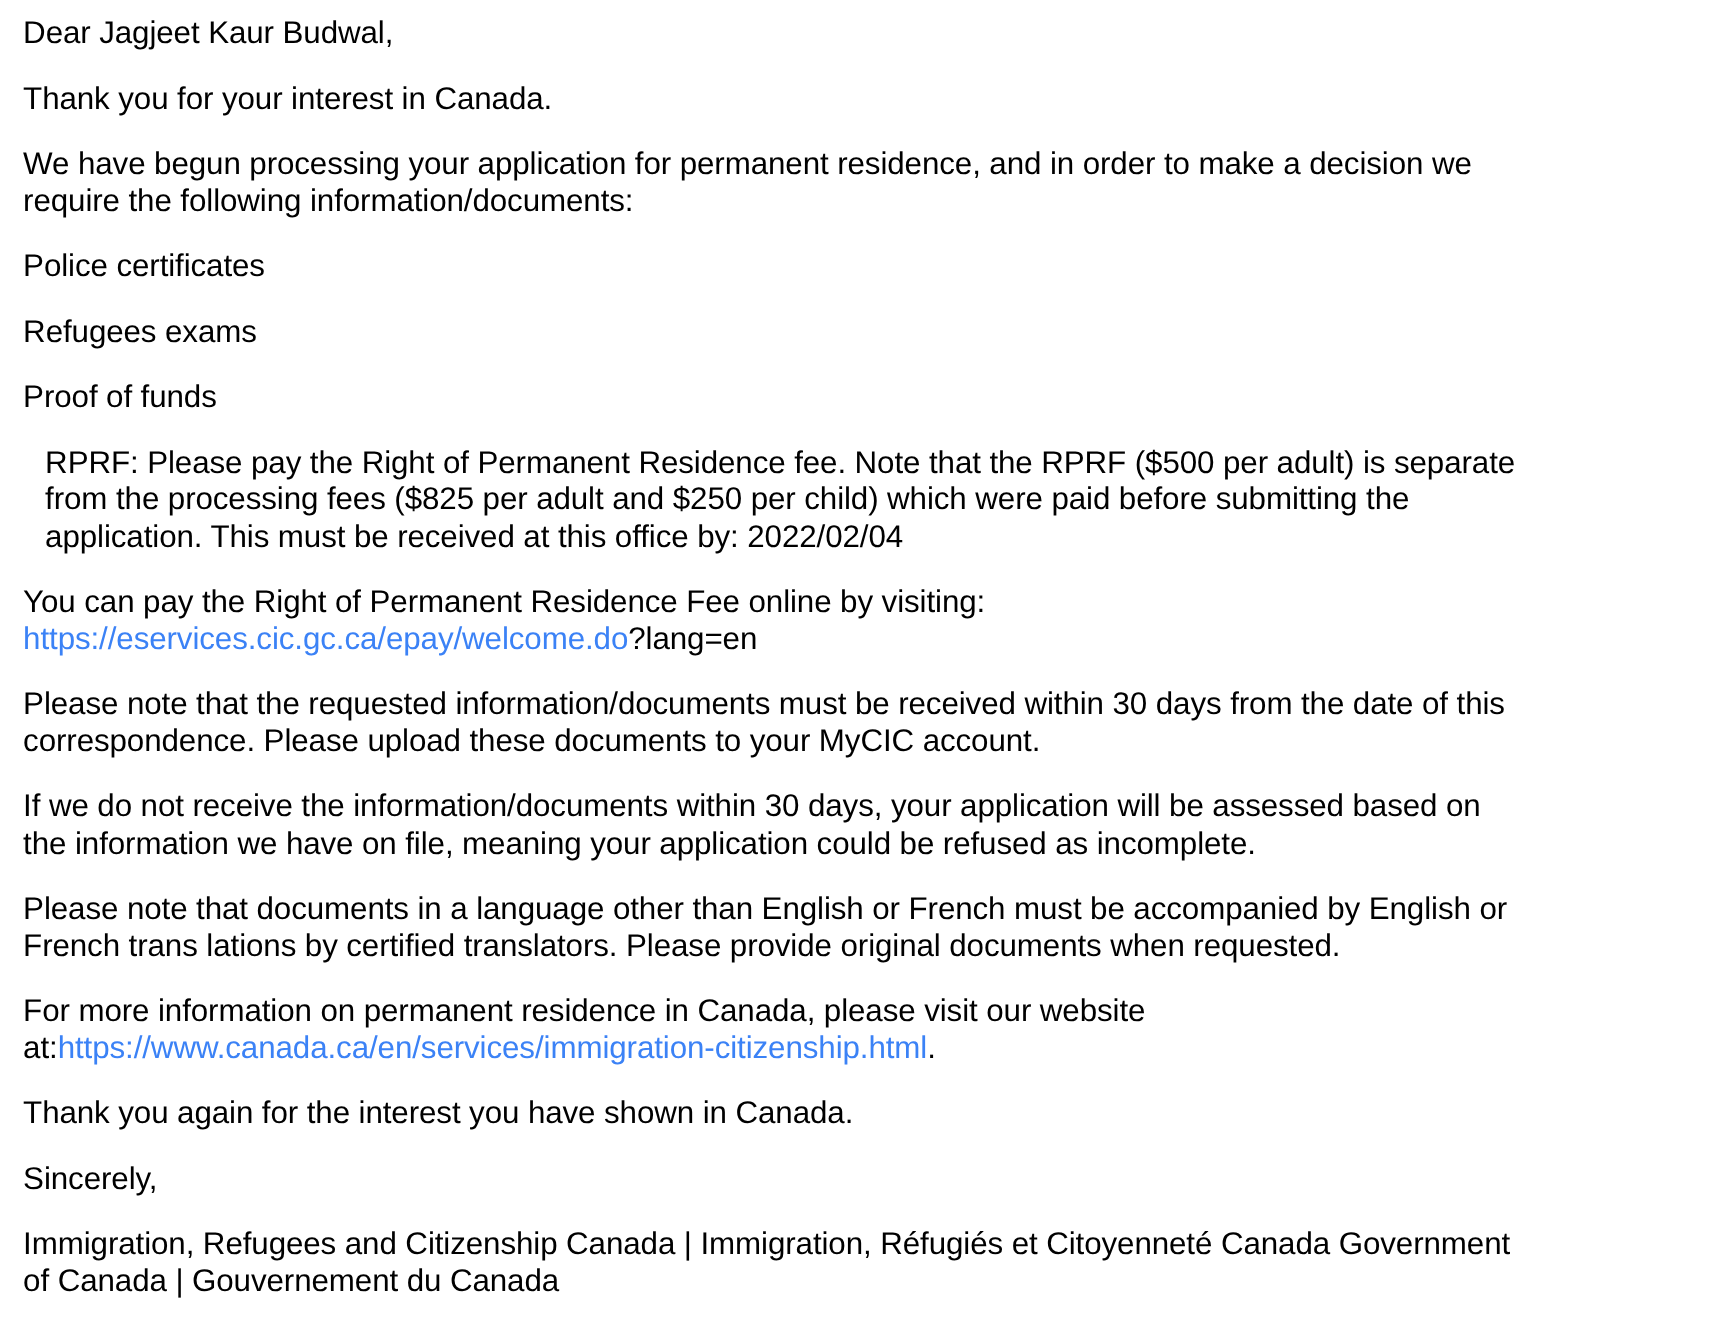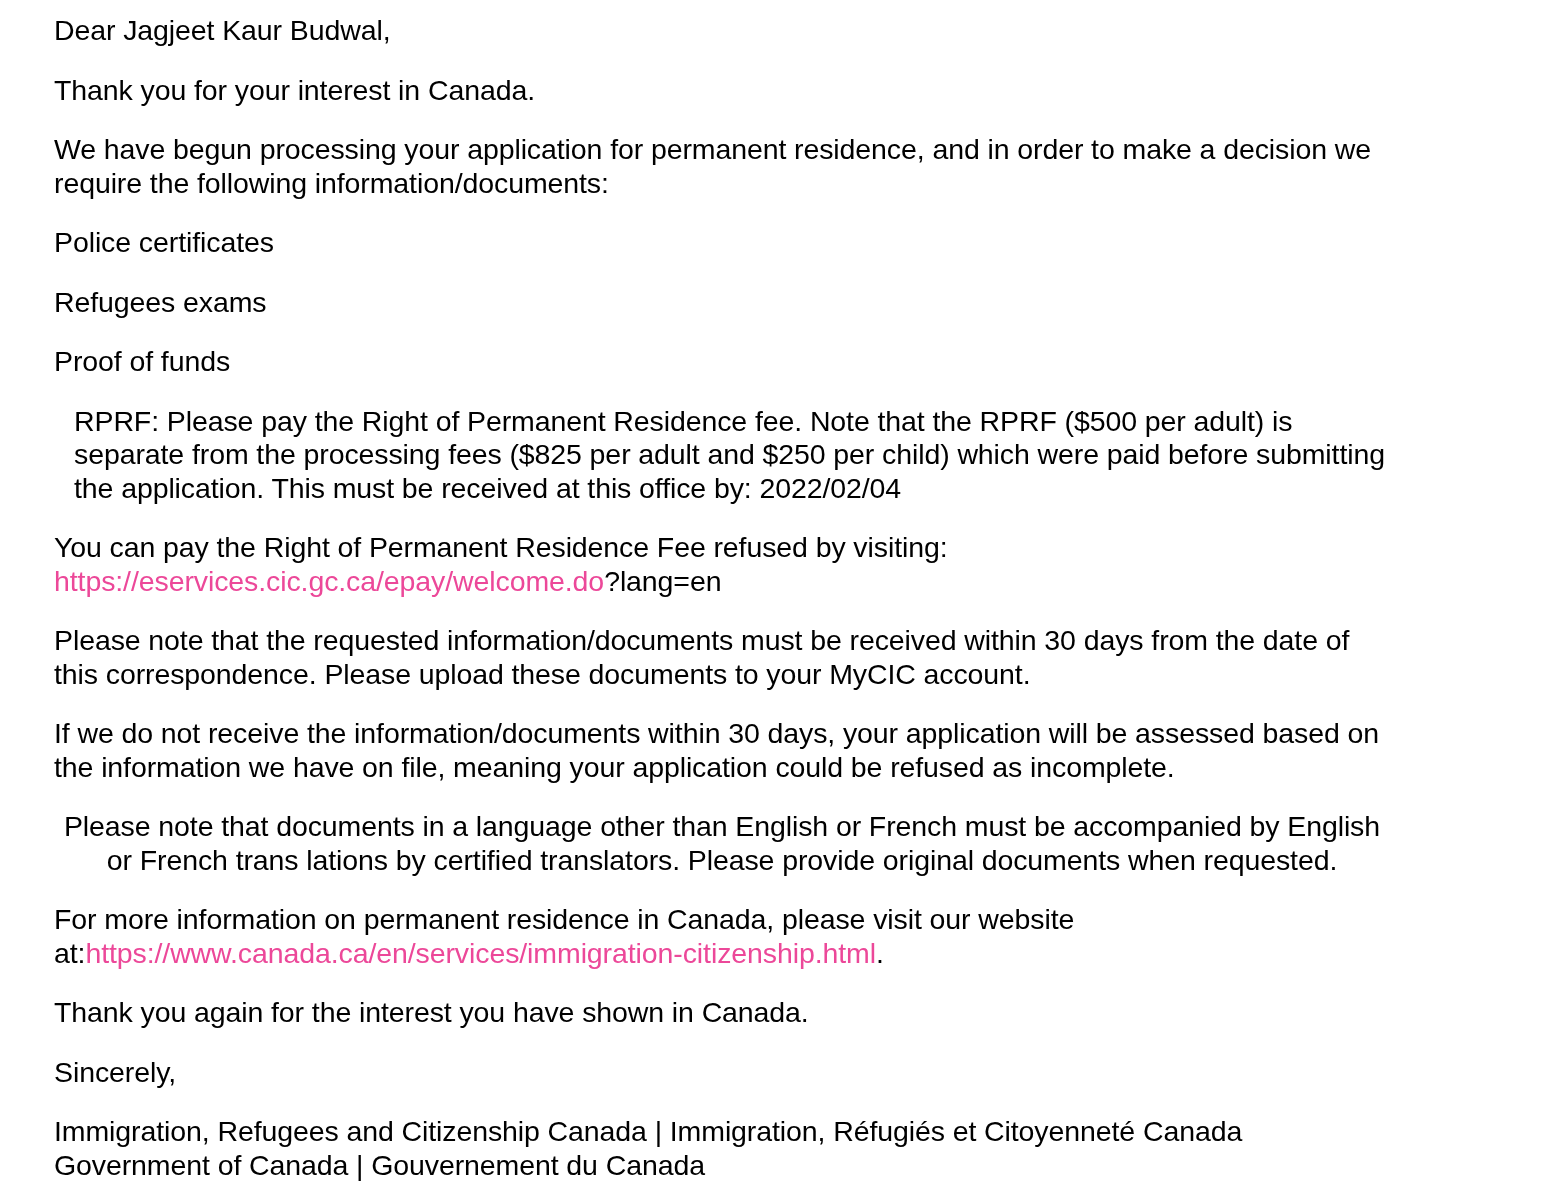--- a/index.html
+++ b/index.html
@@ -10,48 +10,48 @@
   body {
     width: 1568px;
     height: 1199px;
     font-family: "Liberation Sans", sans-serif;
     color: #000000;
     overflow: hidden;
   }
   .letter {
     box-sizing: border-box;
     width: 1460px;
-    padding: 14px 70px 0 54px;
+    padding: 14px 70px 0 21px;
   }
   .para {
     font-size: 28.5px;
     line-height: 33.5px;
     letter-spacing: -0.1px;
     margin: 0 0 26px 0;
     color: #000000;
     word-spacing: 0px;
     text-align: left;
     white-space: normal;
   }
   .para:last-child {
     margin-bottom: 14px;
   }
   .link {
-    color: #ec4899;
+    color: #3b82f6;
     text-decoration: none;
   }
   
   .w-greeting  { max-width: 1450px; }
   .w-intro     { max-width: 1452px; }
   .w-body      { max-width: 1452px; }
   .w-rprf      { max-width: 1430px; margin-left: 20px; }
   .w-pay       { max-width: 1440px; }
   .w-note30    { max-width: 1400px; }
   .w-notrecv   { max-width: 1400px; }
-  .w-lang      { max-width: 1440px; text-align: center; }
+  .w-lang      { max-width: 1440px; }
   .w-moreinfo  { max-width: 1410px; }
   .w-sign      { max-width: 1390px; }
 </style>
 </head>
 <body>
 
 <div class="letter">
 
   <p class="para w-greeting">Dear Jagjeet Kaur Budwal,</p>
 
@@ -60,21 +60,21 @@
   <p class="para w-body">We have begun processing your application for permanent residence, and in order to make a decision we require the following information/documents:</p>
 
   <p class="para">Police certificates</p>
 
   <p class="para">Refugees exams</p>
 
   <p class="para">Proof of funds</p>
 
   <p class="para w-rprf">RPRF: Please pay the Right of Permanent Residence fee. Note that the RPRF ($500 per adult) is separate from the processing fees ($825 per adult and $250 per child) which were paid before submitting the application. This must be received at this office by: 2022/02/04</p>
 
-  <p class="para w-pay"><span>You can pay the Right of Permanent Residence Fee refused by visiting: </span><a class="link" href="#">https://eservices.cic.gc.ca/epay/welcome.do</a><span>?lang=en</span></p>
+  <p class="para w-pay"><span>You can pay the Right of Permanent Residence Fee online by visiting: </span><a class="link" href="#">https://eservices.cic.gc.ca/epay/welcome.do</a><span>?lang=en</span></p>
 
   <p class="para w-note30">Please note that the requested information/documents must be received within 30 days from the date of this correspondence. Please upload these documents to your MyCIC account.</p>
 
   <p class="para w-notrecv">If we do not receive the information/documents within 30 days, your application will be assessed based on the information we have on file, meaning your application could be refused as incomplete.</p>
 
   <p class="para w-lang">Please note that documents in a language other than English or French must be accompanied by English or French trans lations by certified translators. Please provide original documents when requested.</p>
 
   <p class="para w-moreinfo"><span>For more information on permanent residence in Canada, please visit our website at:</span><a class="link" href="#">https://www.canada.ca/en/services/immigration-citizenship.html</a><span>.</span></p>
 
   <p class="para">Thank you again for the interest you have shown in Canada.</p>

